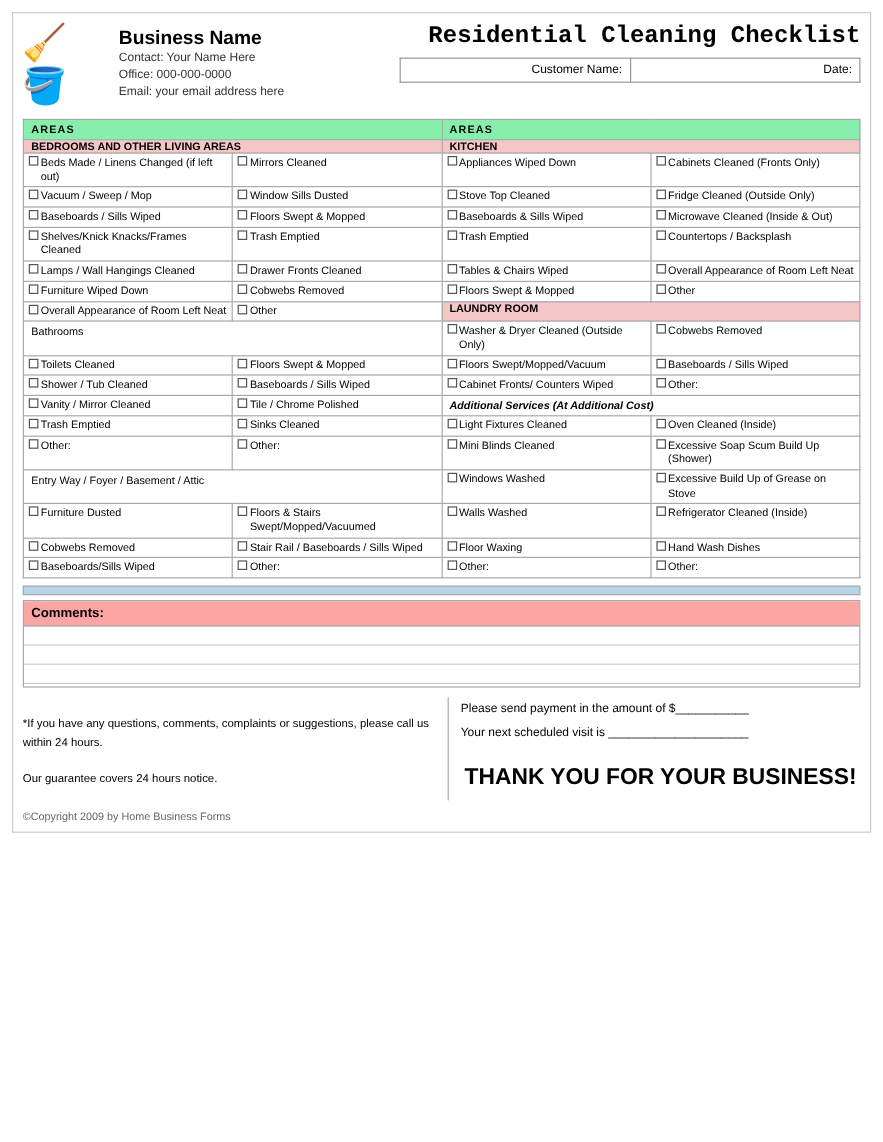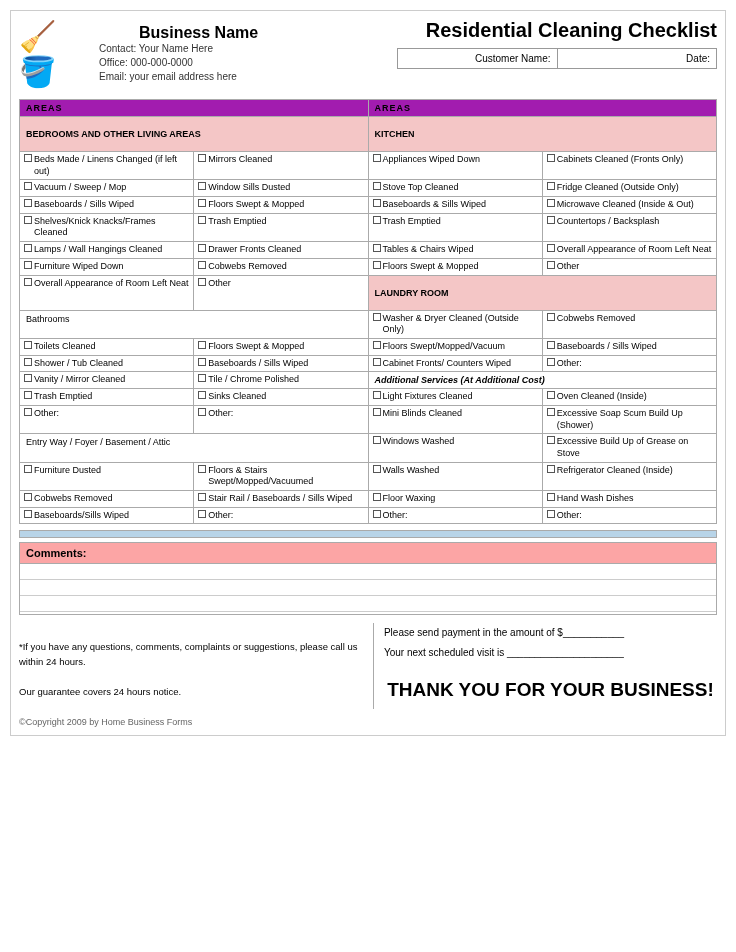--- a/index.html
+++ b/index.html
@@ -35,39 +35,39 @@
       height: 70px;
       display: flex;
       align-items: center;
       justify-content: center;
       font-size: 30px;
     }
     .business-info h2 {
       font-size: 16px;
       font-weight: bold;
       color: #000;
-      margin-left: 40px;
     }
     .business-info p {
       font-size: 10px;
       color: #333;
       line-height: 1.4;
     }
     .header-right {
       text-align: right;
     }
     .header-right h1 {
       font-size: 20px;
       font-weight: bold;
       color: #000;
       margin-bottom: 6px;
+      font-family: Liberation Mono, monospace;
     }
     .customer-table {
       border-collapse: collapse;
-      width: 320px;
+      width: 384px;
     }
     .customer-table td {
       border: 1px solid #999;
       padding: 4px 6px;
       font-size: 10px;
       width: 50%;
     }
     
     .comments-section {
       border: 1px solid #aaa;
@@ -121,31 +121,31 @@
       border-collapse: collapse;
       border: 1px solid #aaa;
       margin-bottom: 6px;
     }
     .main-table td, .main-table th {
       border: 1px solid #aaa;
       vertical-align: top;
       font-size: 9px;
     }
     .col-header {
-      background: #a21caf;
+      background: #86efac;
       font-weight: bold;
       font-size: 11px;
       letter-spacing: 1px;
       padding: 3px 6px;
     }
     .sec-header-pink {
       background: #f4c6c6;
       font-weight: bold;
       font-size: 10px;
-      padding: 12px 6px;
+      padding: 0 6px;
     }
     .sec-header-white {
       background: #fff;
       font-weight: normal;
       font-size: 10px;
       padding: 3px 6px;
     }
     .chk {
       display: inline-block;
       width: 8px;

